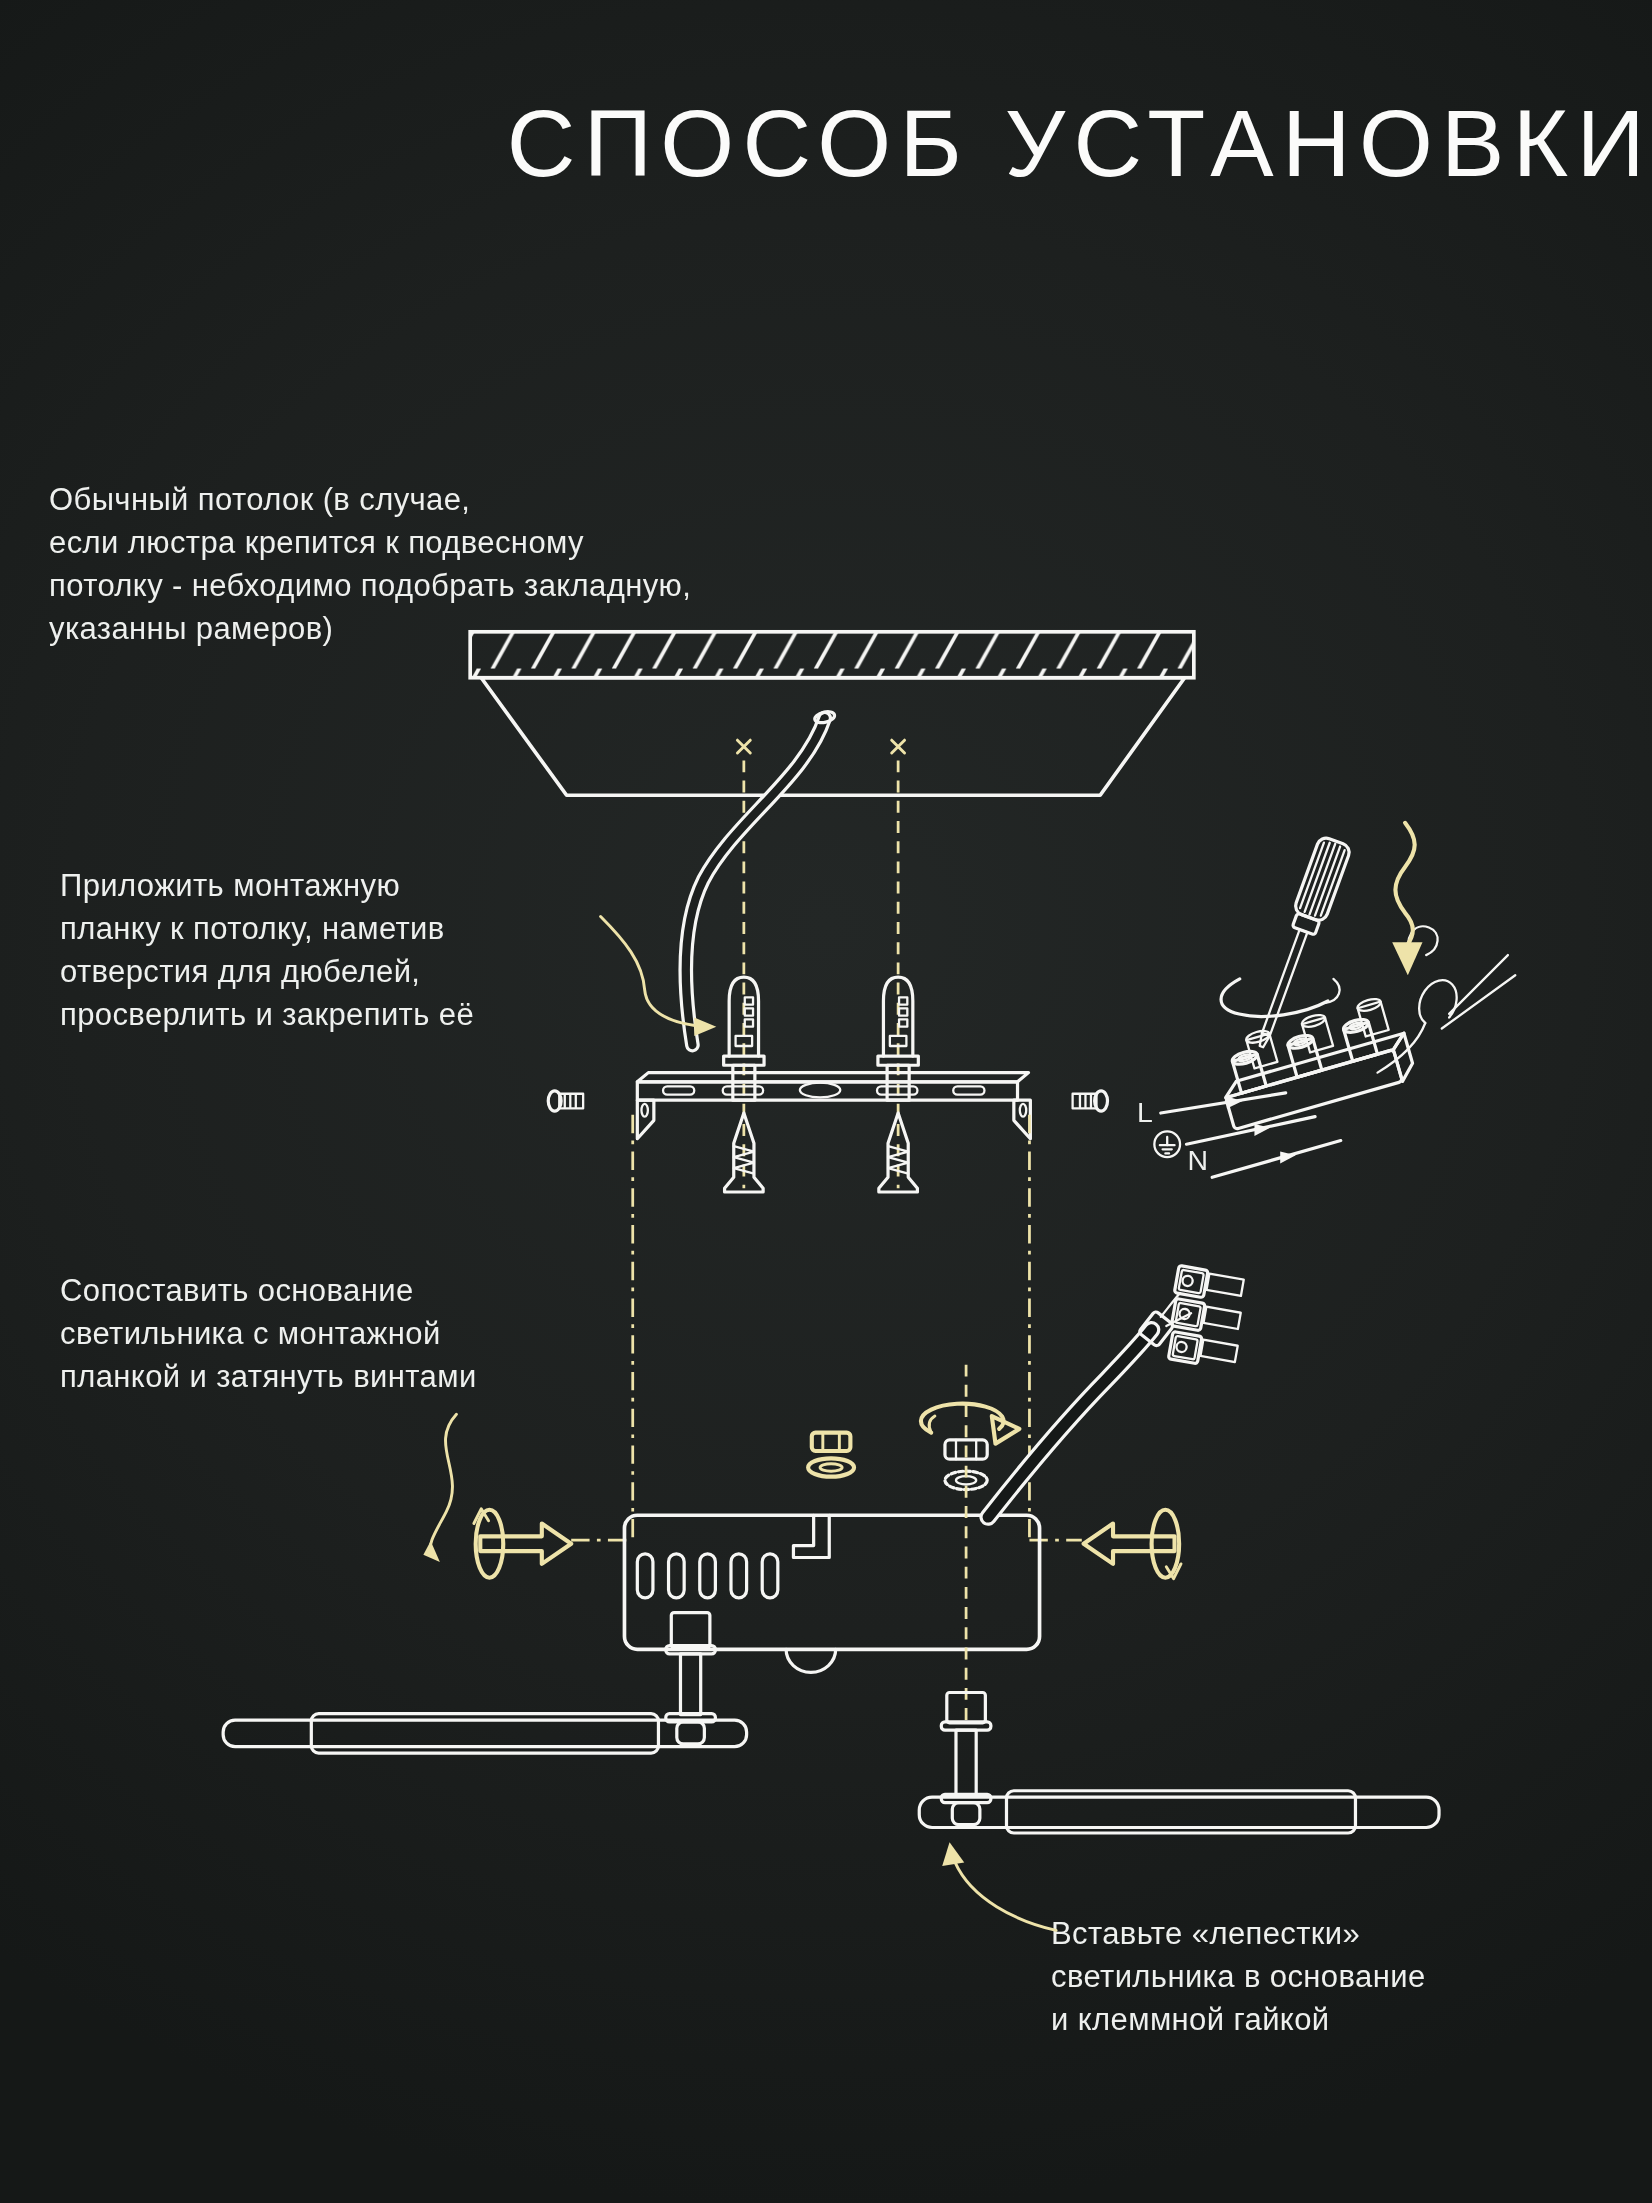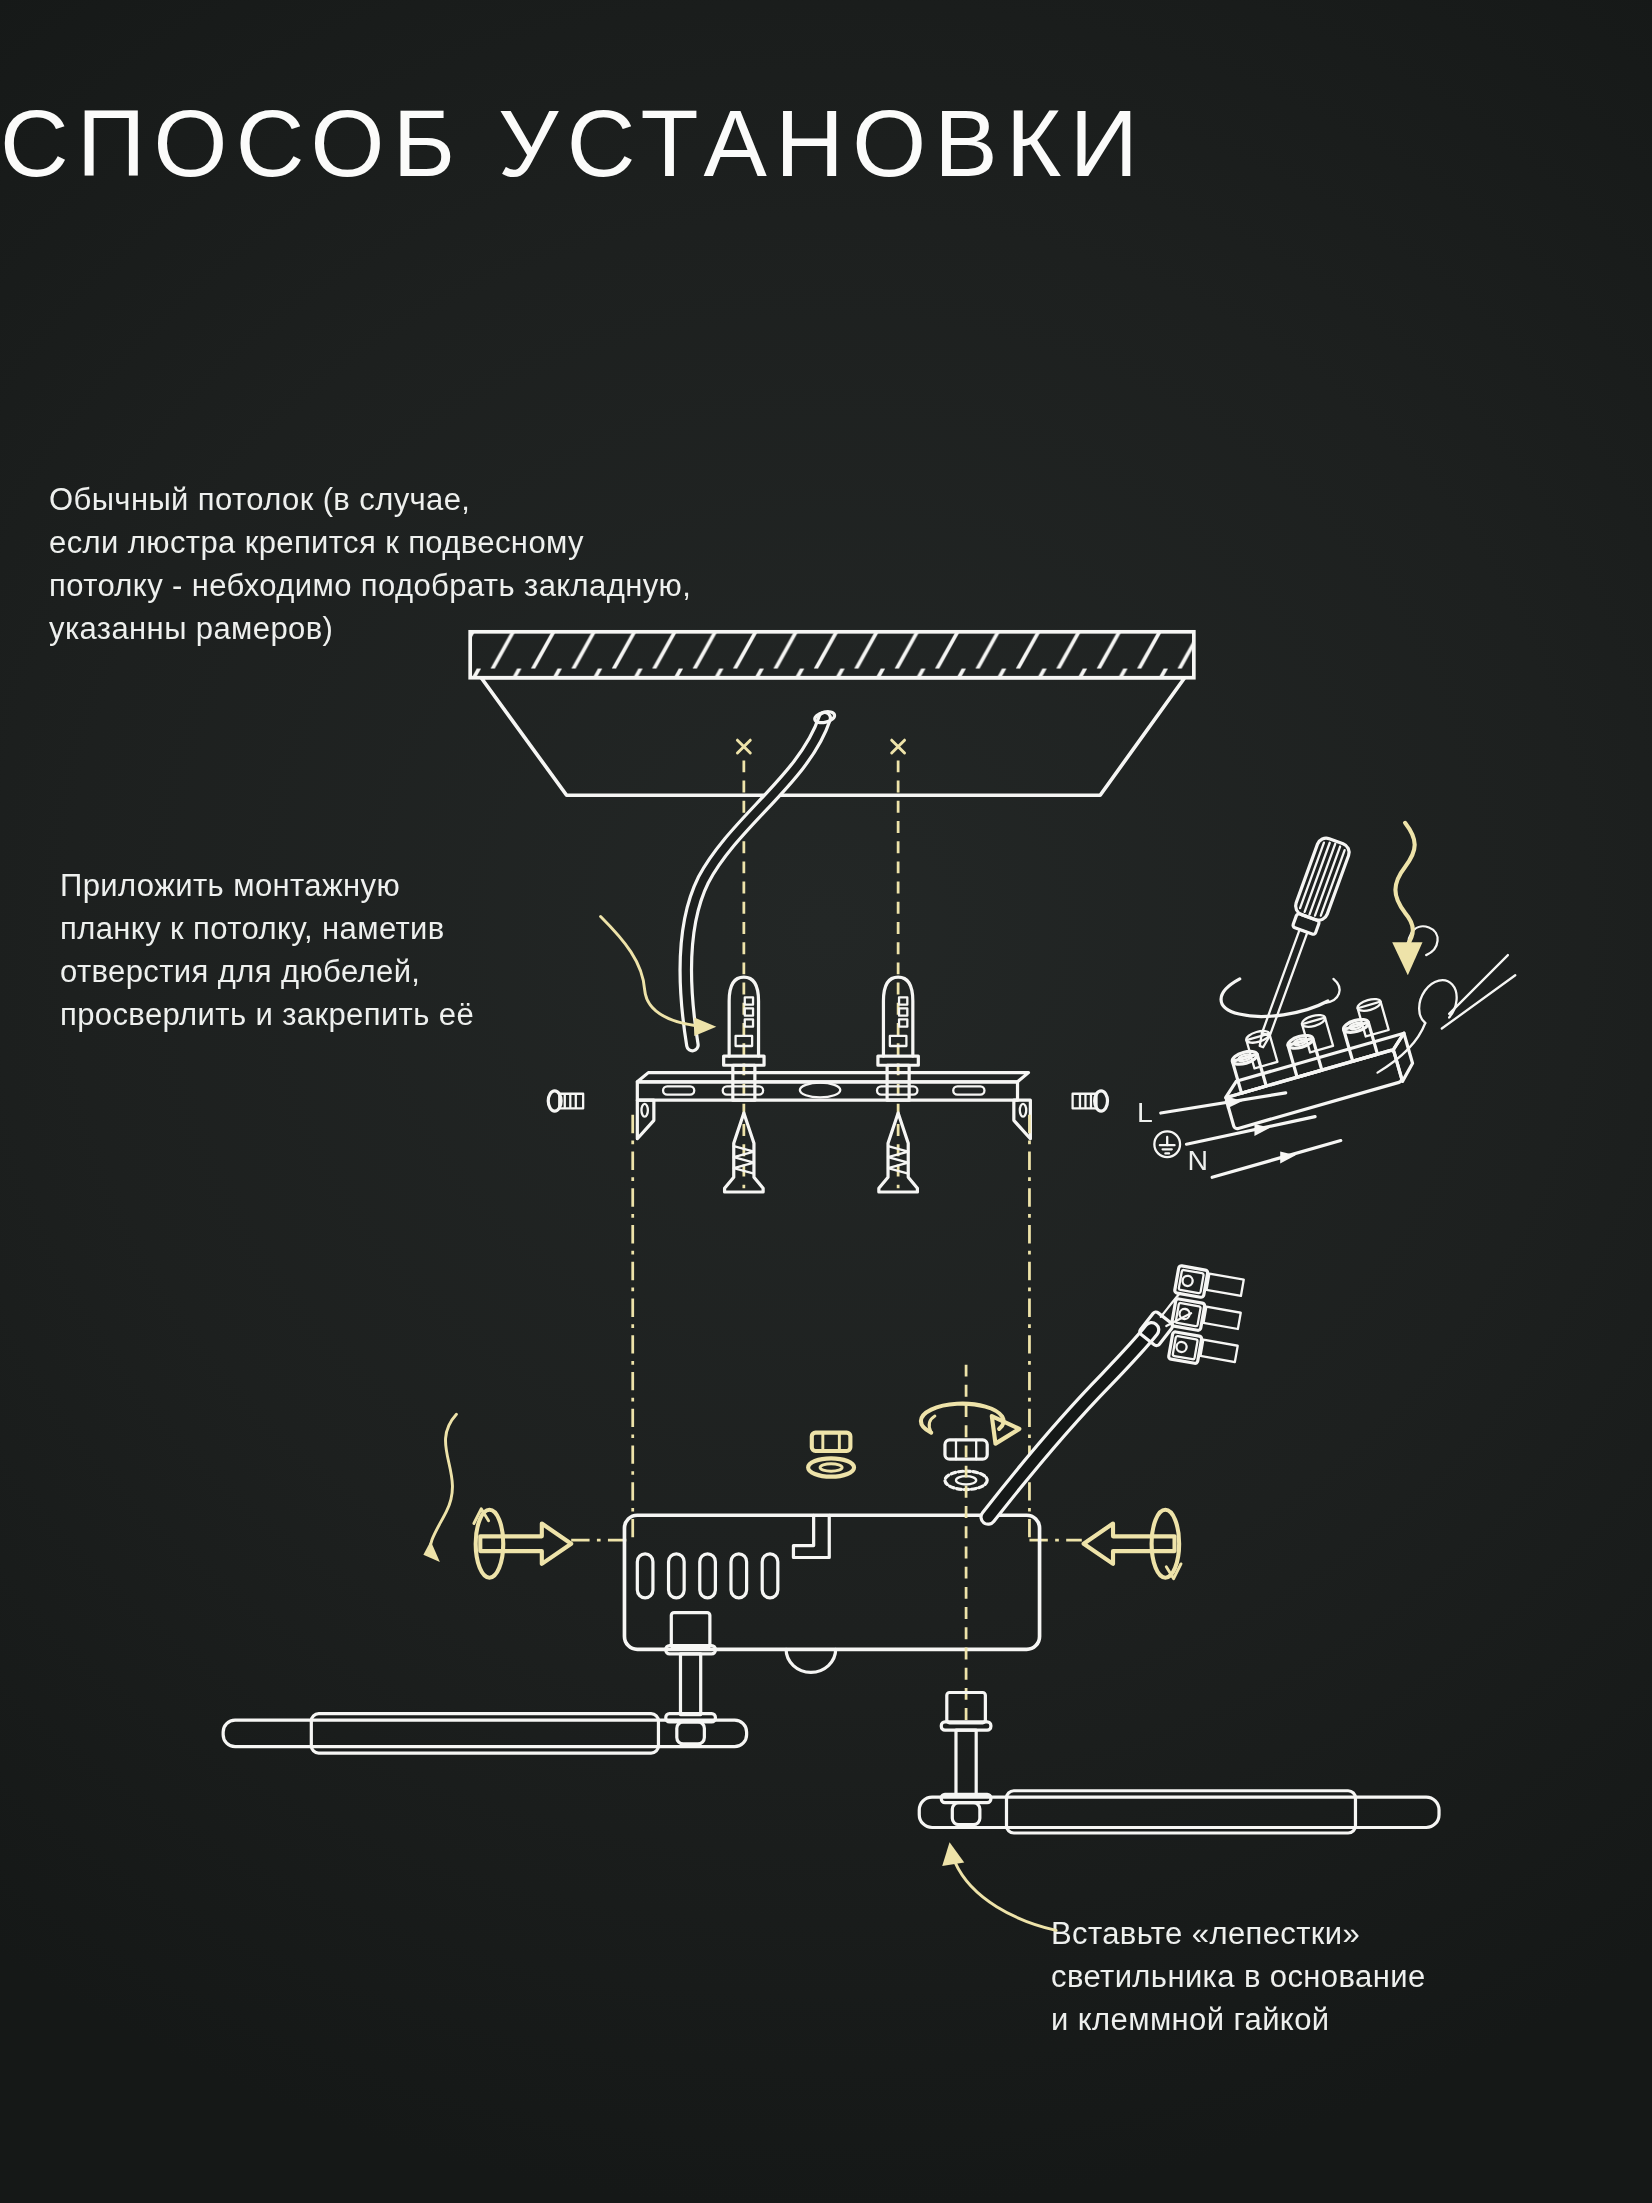--- a/index.html
+++ b/index.html
@@ -4,21 +4,21 @@
 <style>
   html,body{margin:0;padding:0;background:#101312;}
   .page{
     position:relative;
     width:1653px;height:2204px;
     overflow:hidden;
     background:radial-gradient(ellipse 1377px 1286px at 50% 42%, #232726 0%, #1d201f 55%, #151817 100%);
     font-family:"Liberation Sans", sans-serif;
     color:#f1f2f0;
   }
-  header{position:absolute;top:92px;left:0;width:100%;text-align:left;}
+  header{position:absolute;top:92px;left:0;width:100%;text-align:right;}
   .t1{font-size:95px;font-weight:300;letter-spacing:8.3px;color:#fbfbfa;line-height:1.08;}
   .t2{font-size:107px;font-weight:700;letter-spacing:4.6px;color:#fbfbfa;line-height:1.0;margin-top:1.8px;}
   .note{
     position:absolute;margin:0;
     white-space:pre-line;
     font-size:31px;line-height:43px;letter-spacing:0.4px;
     color:#eef0ee;
   }
   #note-ceiling{left:49px;top:478px;}
   #note-bracket{left:60px;top:820px;margin-top:44px;}
@@ -51,20 +51,23 @@
   </header>
 
   <p class="note" id="note-ceiling">Обычный потолок (в случае,
 если люстра крепится к подвесному
 потолку - небходимо подобрать закладную,
 указанны рамеров)</p>
   <p class="note" id="note-bracket">Приложить монтажную
 планку к потолку, наметив
 отверстия для дюбелей,
 просверлить и закрепить её</p>
+  <p class="note" id="note-base">Сопоставить основание
+светильника с монтажной
+планкой и затянуть винтами</p>
   <p class="note" id="note-petals">Вставьте «лепестки»
 светильника в основание
 и клеммной гайкой</p>
 
   <svg class="diagram" width="1653" height="2204" viewBox="0 0 1800 2400">
     <defs>
       <pattern id="hatch" width="44" height="52" patternUnits="userSpaceOnUse">
         <line x1="4" y1="60" x2="42" y2="-8" stroke="#f6f6f4" stroke-width="4"></line>
       </pattern>
     </defs>

